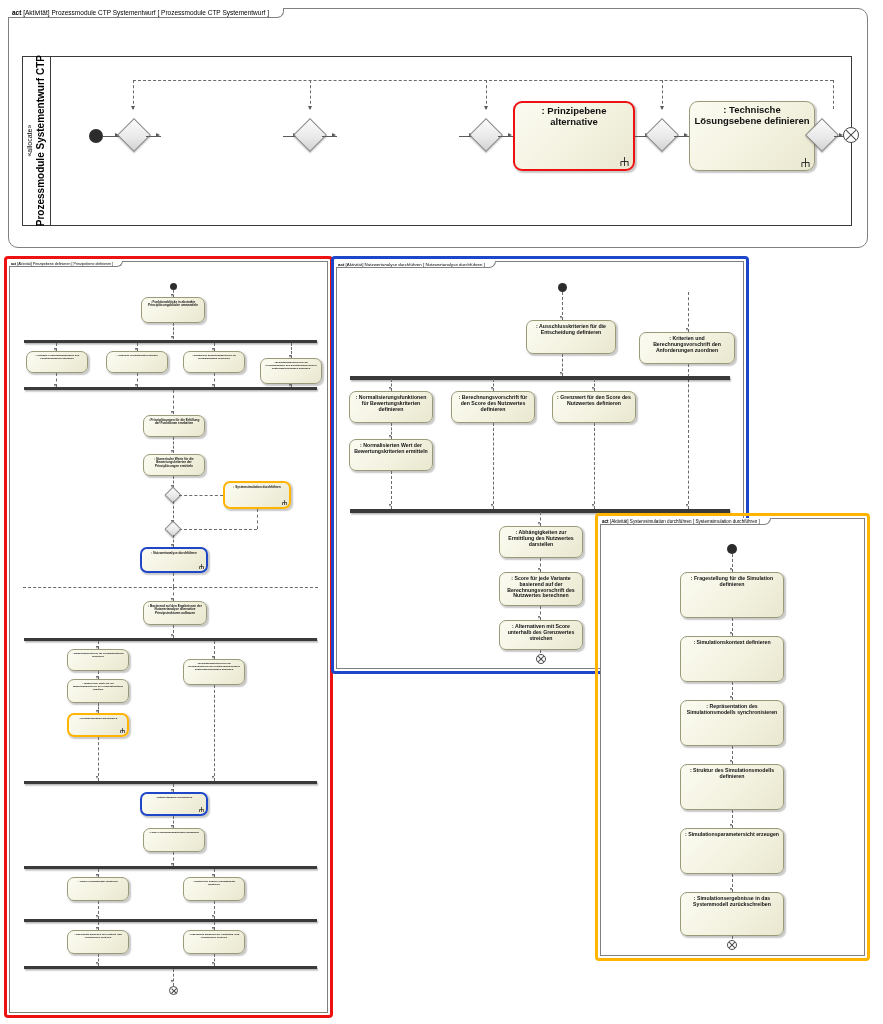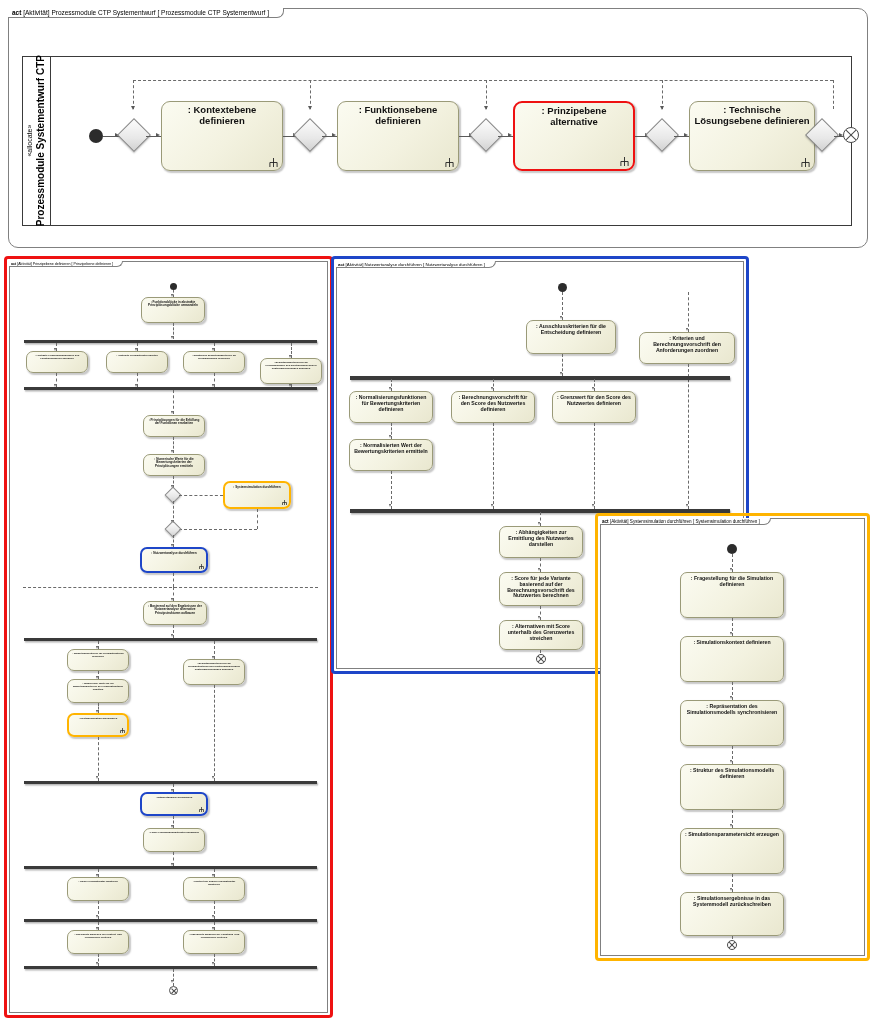--- a/index.html
+++ b/index.html
@@ -243,39 +243,27 @@
 
       <div class="initial" style="left:66px; top:72px; width:14px; height:14px;"></div>
 
       <div class="edge h" style="left:80px; top:78.5px; width:17px;"></div>
       <div class="arrow right" style="left:92px; top:76px;"></div>
 
       <div class="diamond" style="left:99px; top:66px; width:24px; height:24px;"></div>
       <div class="edge h" style="left:123px; top:78.5px; width:15px;"></div>
       <div class="arrow right" style="left:133px; top:76px;"></div>
 
-      <div class="node big" style="left:138px; top:44px; width:122px; height:70px;">
-        <span class="lbl">: Kontextebene definieren</span>
-        <svg class="rake" viewBox="0 0 10 10">
-          <path d="M5 0 V10 M1 5 V10 M9 5 V10 M1 5 H9" stroke="#222" stroke-width="1" fill="none"></path>
-        </svg>
-      </div>
 
       <div class="edge h" style="left:260px; top:78.5px; width:15px;"></div>
       <div class="arrow right" style="left:270px; top:76px;"></div>
       <div class="diamond" style="left:275px; top:66px; width:24px; height:24px;"></div>
       <div class="edge h" style="left:299px; top:78.5px; width:15px;"></div>
       <div class="arrow right" style="left:309px; top:76px;"></div>
 
-      <div class="node big" style="left:314px; top:44px; width:122px; height:70px;">
-        <span class="lbl">: Funktionsebene definieren</span>
-        <svg class="rake" viewBox="0 0 10 10">
-          <path d="M5 0 V10 M1 5 V10 M9 5 V10 M1 5 H9" stroke="#222" stroke-width="1" fill="none"></path>
-        </svg>
-      </div>
 
       <div class="edge h" style="left:436px; top:78.5px; width:15px;"></div>
       <div class="arrow right" style="left:446px; top:76px;"></div>
       <div class="diamond" style="left:451px; top:66px; width:24px; height:24px;"></div>
       <div class="edge h" style="left:475px; top:78.5px; width:15px;"></div>
       <div class="arrow right" style="left:485px; top:76px;"></div>
 
       <div class="node big hl-red" style="left:490px; top:44px; width:122px; height:70px;">
         <span class="lbl">: Prinzipebene alternative</span>
         <svg class="rake" viewBox="0 0 10 10">

